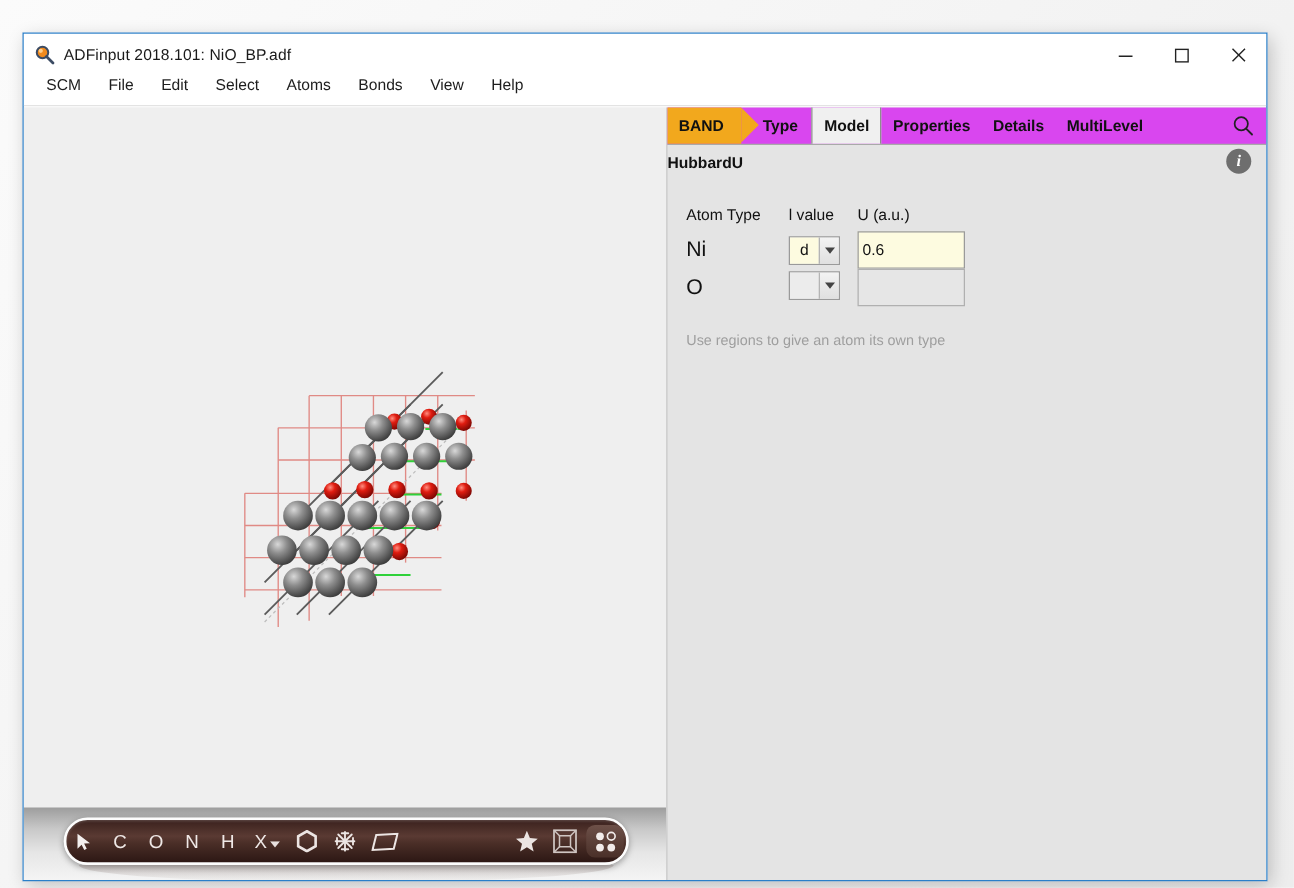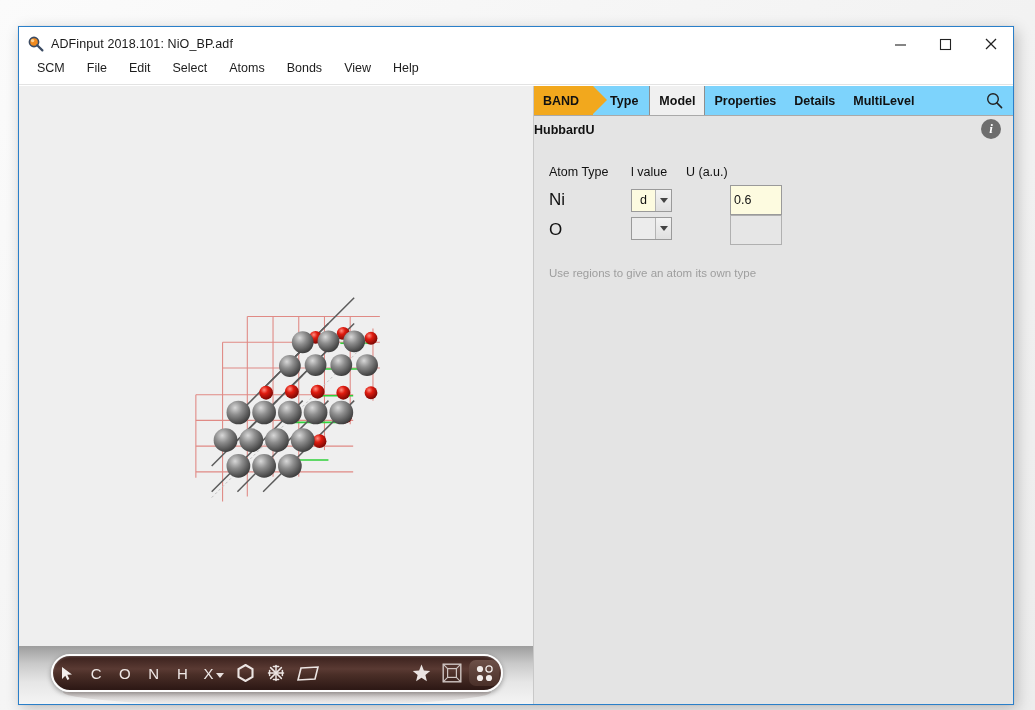--- a/index.html
+++ b/index.html
@@ -118,21 +118,21 @@
   
   #panel {
     flex: 1 1 auto;
     background: #e4e4e4;
     position: relative;
     border-left: 1px solid #c8c8c8;
     display: flex; flex-direction: column;
   }
   #tabbar {
     height: 29px;
-    background: #7dd3fc;
+    background: #d946ef;
     display: flex; align-items: stretch;
     position: relative;
     border-bottom: 1px solid #a9a9a9;
     flex: none;
   }
   .tab {
     display: flex; align-items: center;
     padding: 0 9px;
     font-size: 12.5px; font-weight: bold;
     color: #111;
@@ -222,29 +222,28 @@
     border-left: 1px solid #b4b4b4;
     display: flex; align-items: center; justify-content: center;
   }
   .combo .arrow i {
     display:block; width:0;height:0;
     border-left:4px solid transparent;
     border-right:4px solid transparent;
     border-top:5px solid #444;
   }
   .field {
-    width: 52px; height: 21px;
+    width: 86px; height: 21px;
     border: 1px solid #9a9a9a;
     background: #fdfbe0;
     font-size: 12.5px; color: #111;
     padding: 14px 3px;
     box-sizing: border-box;
     font-family: "Liberation Sans", sans-serif;
     outline: none;
-    margin-left: 44px;
   }
   .field.disabled {
     background: #e6e6e6;
     border-color: #b0b0b0;
     color: #9a9a9a;
   }
   #hint {
     margin: 22px 0 0 5px;
     font-size: 11.5px;
     color: #9e9e9e;

